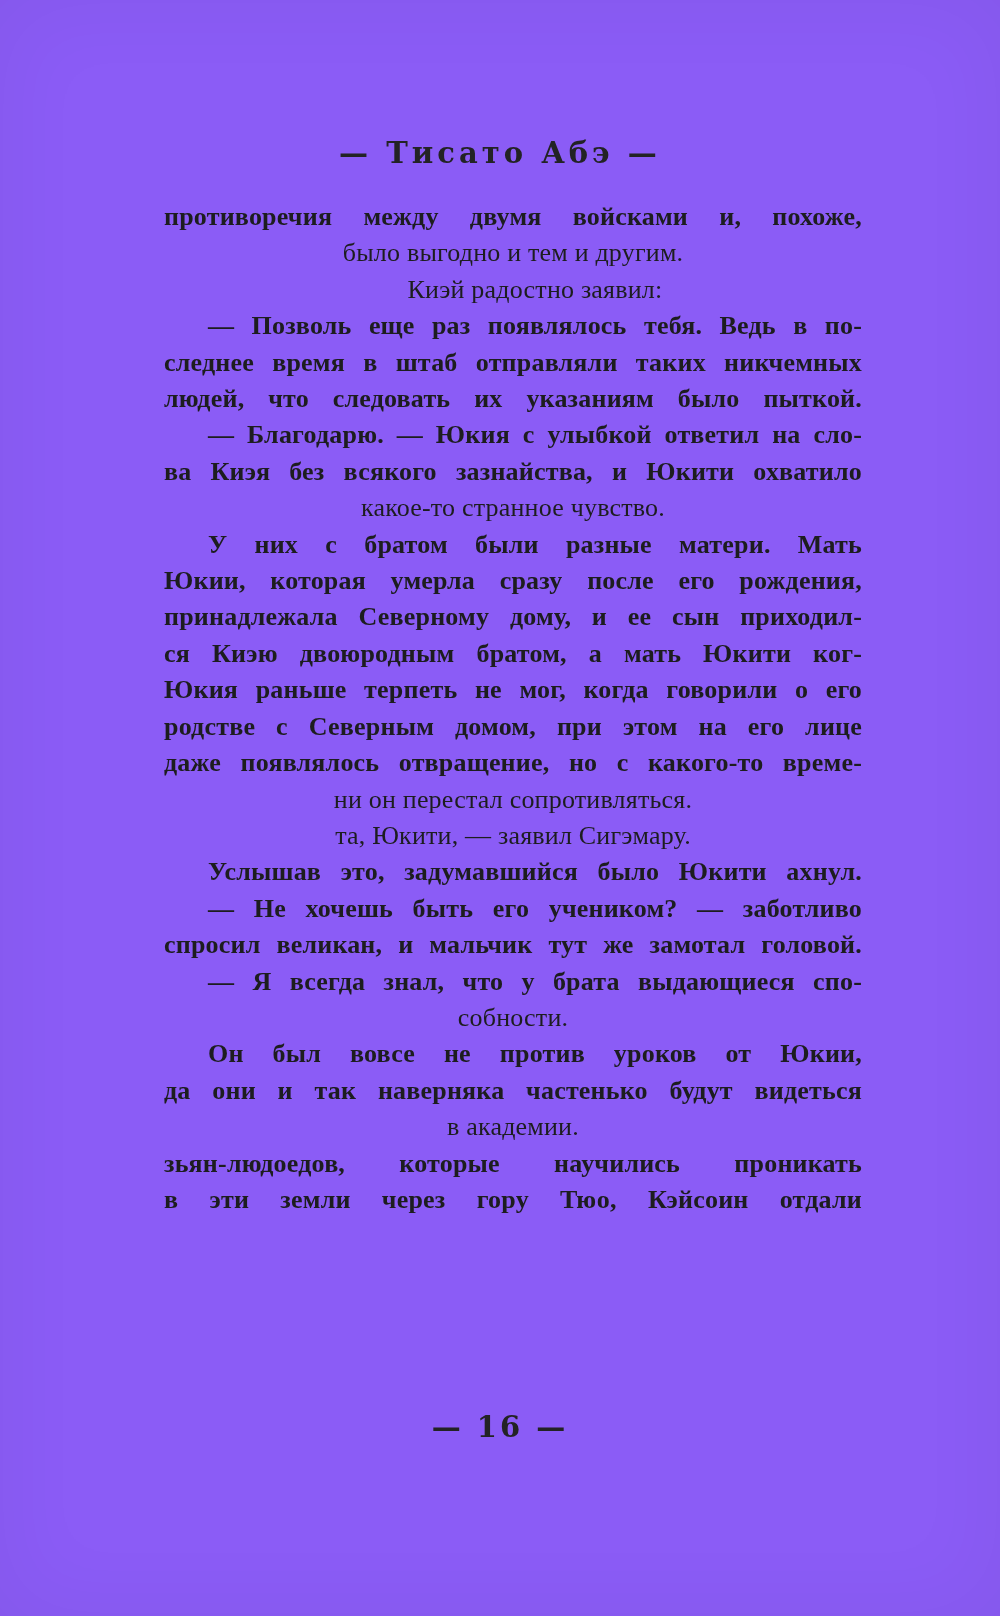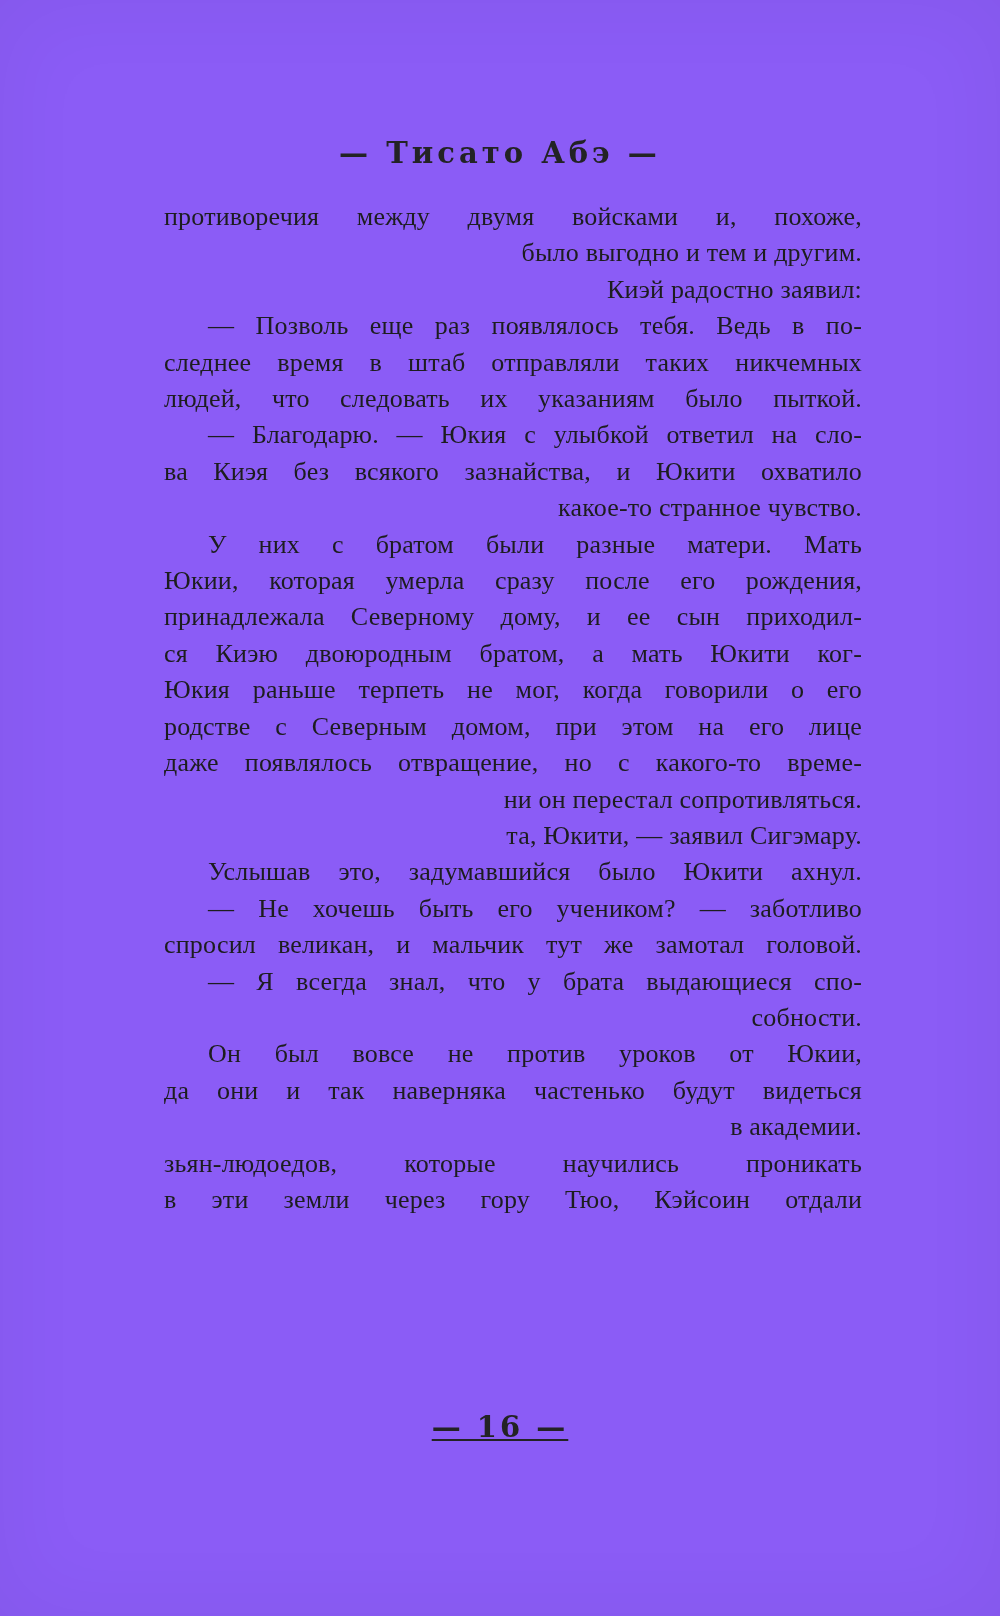--- a/index.html
+++ b/index.html
@@ -35,42 +35,42 @@
   }
   .text-block {
     position: absolute;
     top: 199px;
     left: 164px;
     width: 698px;
   }
   .line {
     font-size: 26px;
     line-height: 36.4px;
-    text-align: right;
+    text-align: center;
     letter-spacing: 0.2px;
   }
   .line.j {
     text-align: justify;
     text-align-last: justify;
+    font-weight: bold;
   }
   .line.indent {
     text-indent: 44px;
   }
   .page-number {
     position: absolute;
     top: 1410px;
     left: 0;
     width: 100%;
     text-align: center;
     font-family: "DejaVu Serif", serif;
     font-weight: 700;
     font-size: 29px;
     letter-spacing: 3px;
     color: #232325;
-    text-decoration: underline;
   }
 </style>
 </head>
 <body>
 
 <div class="page">
   <div class="running-title">— Тисато Абэ —</div>
 
   <div class="text-block">
       <div class="line j">противоречия между двумя войсками и, похоже,</div>

